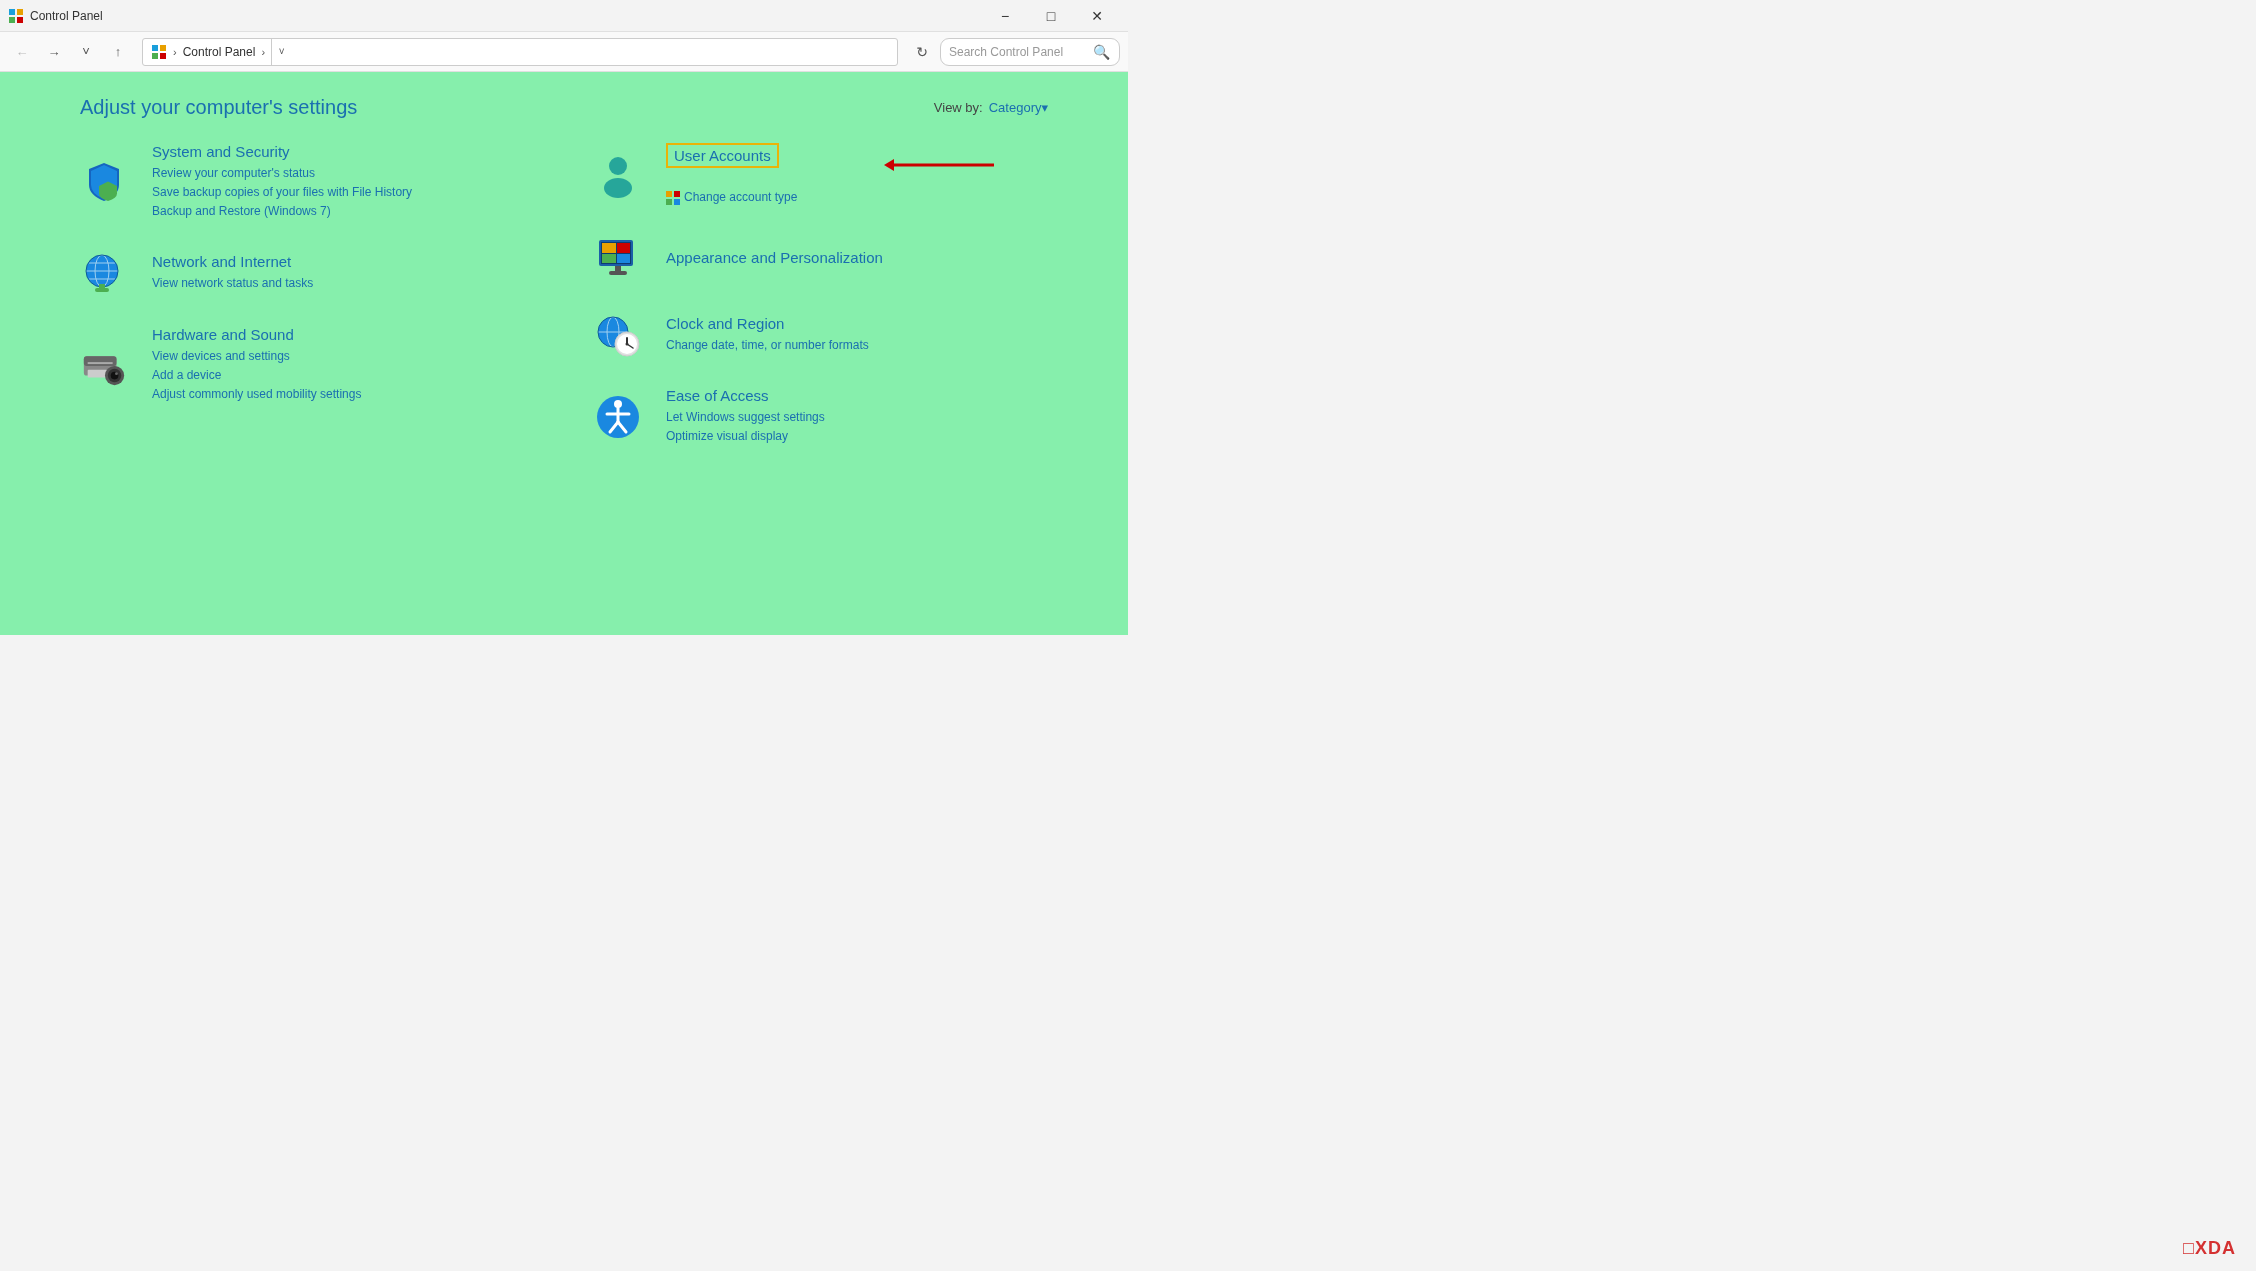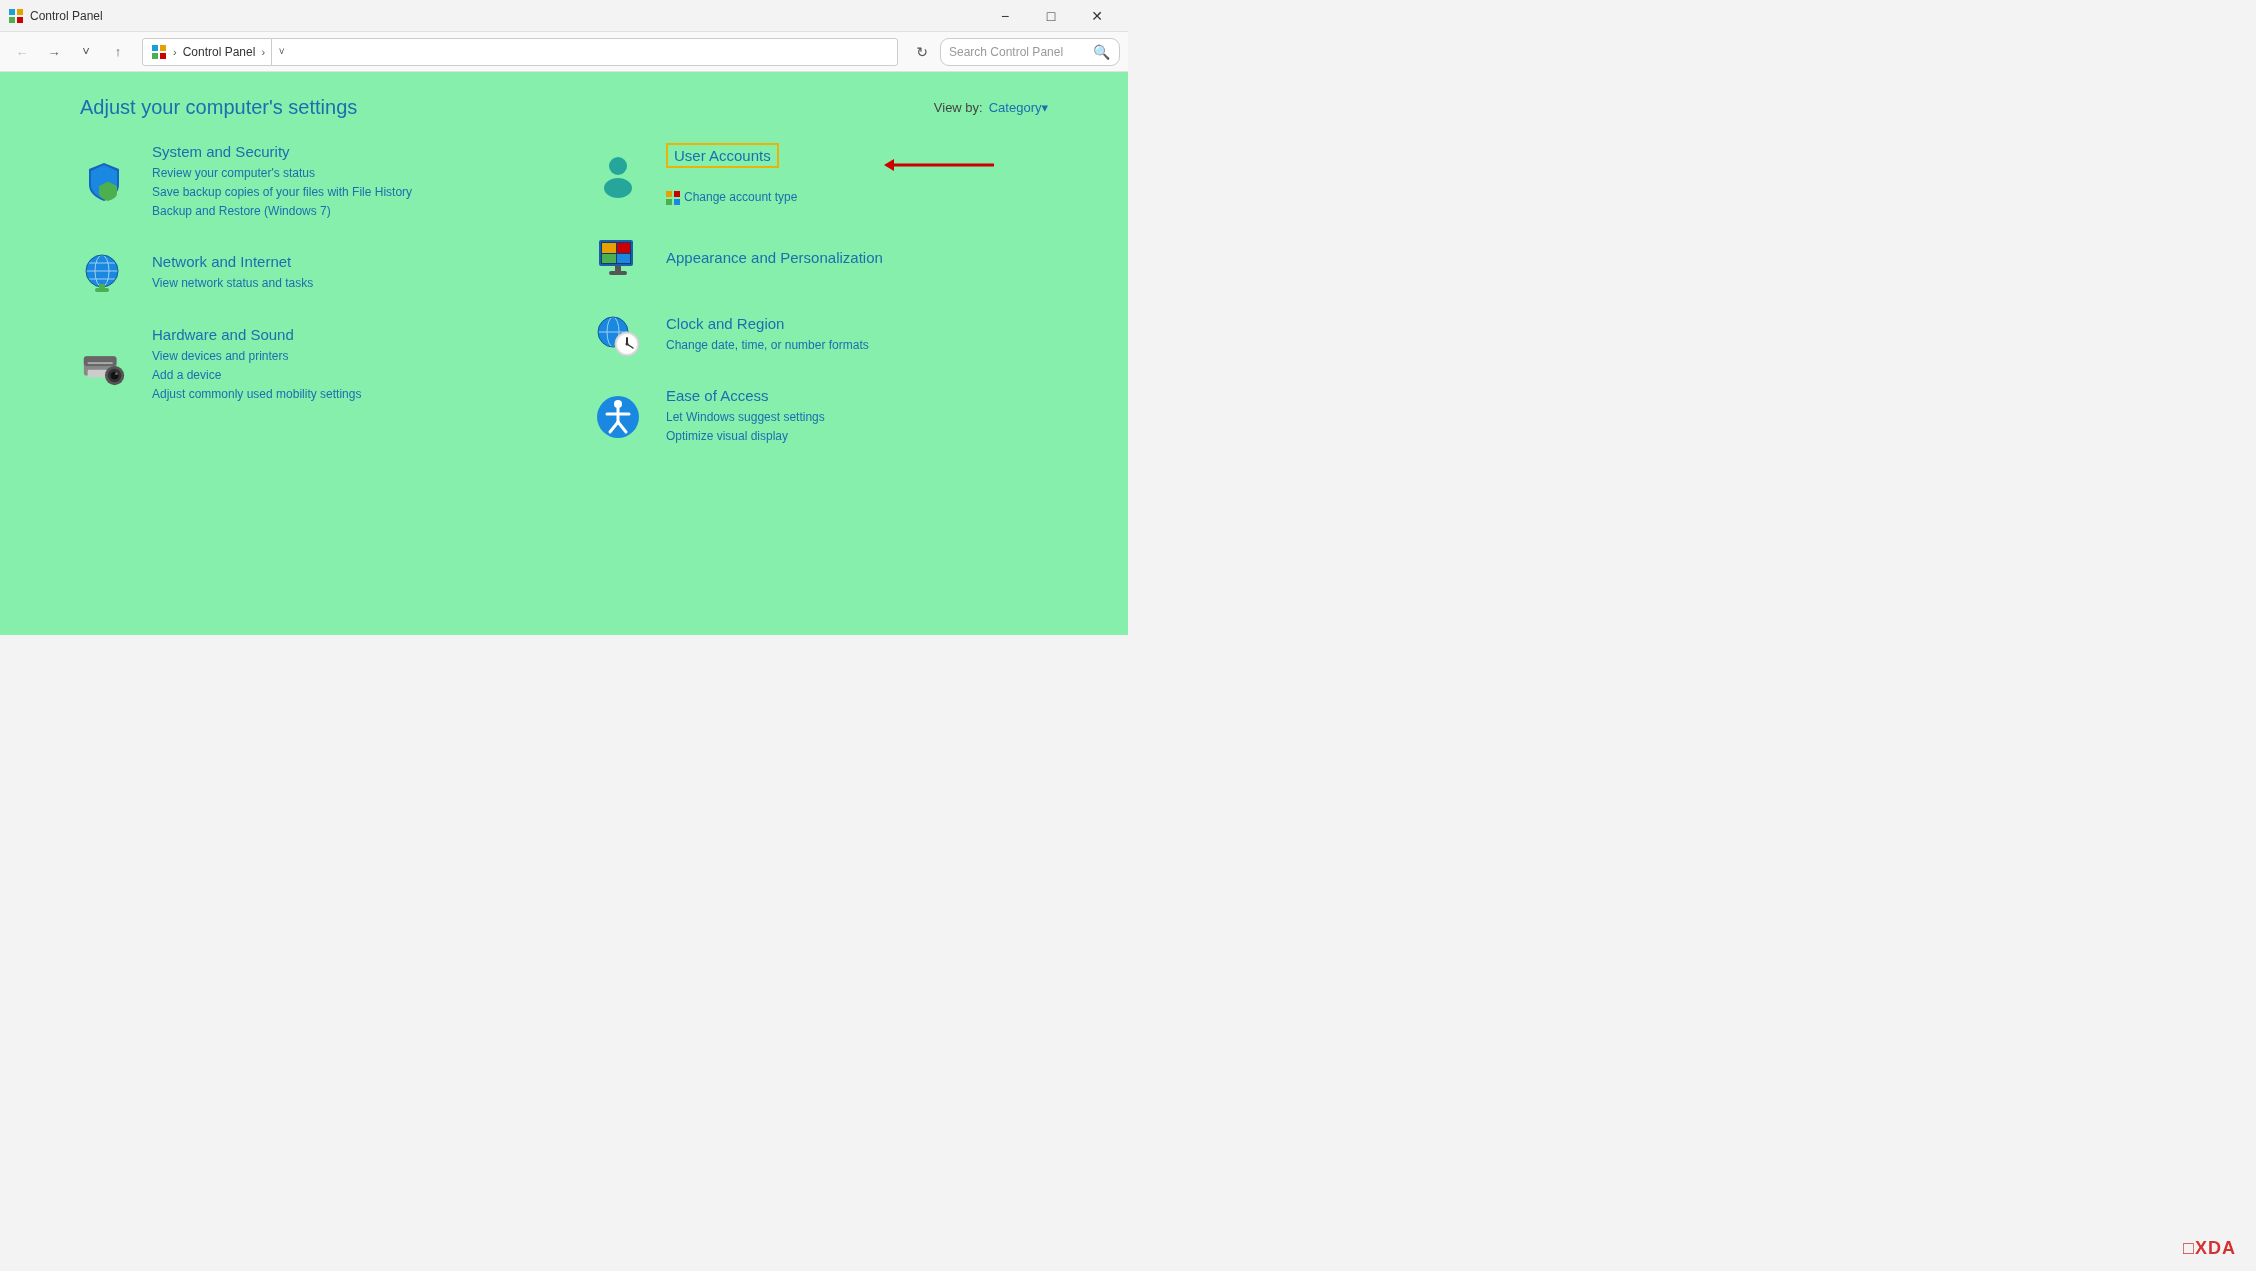--- a/index.html
+++ b/index.html
@@ -342,21 +342,21 @@
             <rect x="8" y="28" width="20" height="8" rx="1" fill="#ccc"></rect>
 
             <circle cx="36" cy="34" r="10" fill="#555"></circle>
             <circle cx="36" cy="34" r="7" fill="#333"></circle>
             <circle cx="36" cy="34" r="4" fill="#111"></circle>
             <circle cx="38" cy="32" r="1.5" fill="#666"></circle>
           </svg>
         </div>
         <div class="category-text">
           <div class="category-title">Hardware and Sound</div>
-          <a class="category-link">View devices and printers</a>
+          <a class="category-link">View devices and settings</a>
           <a class="category-link">Add a device</a>
           <a class="category-link">Adjust commonly used mobility settings</a>
         </div>
       </div>
 
 
     </div>
 
     <div>
 

